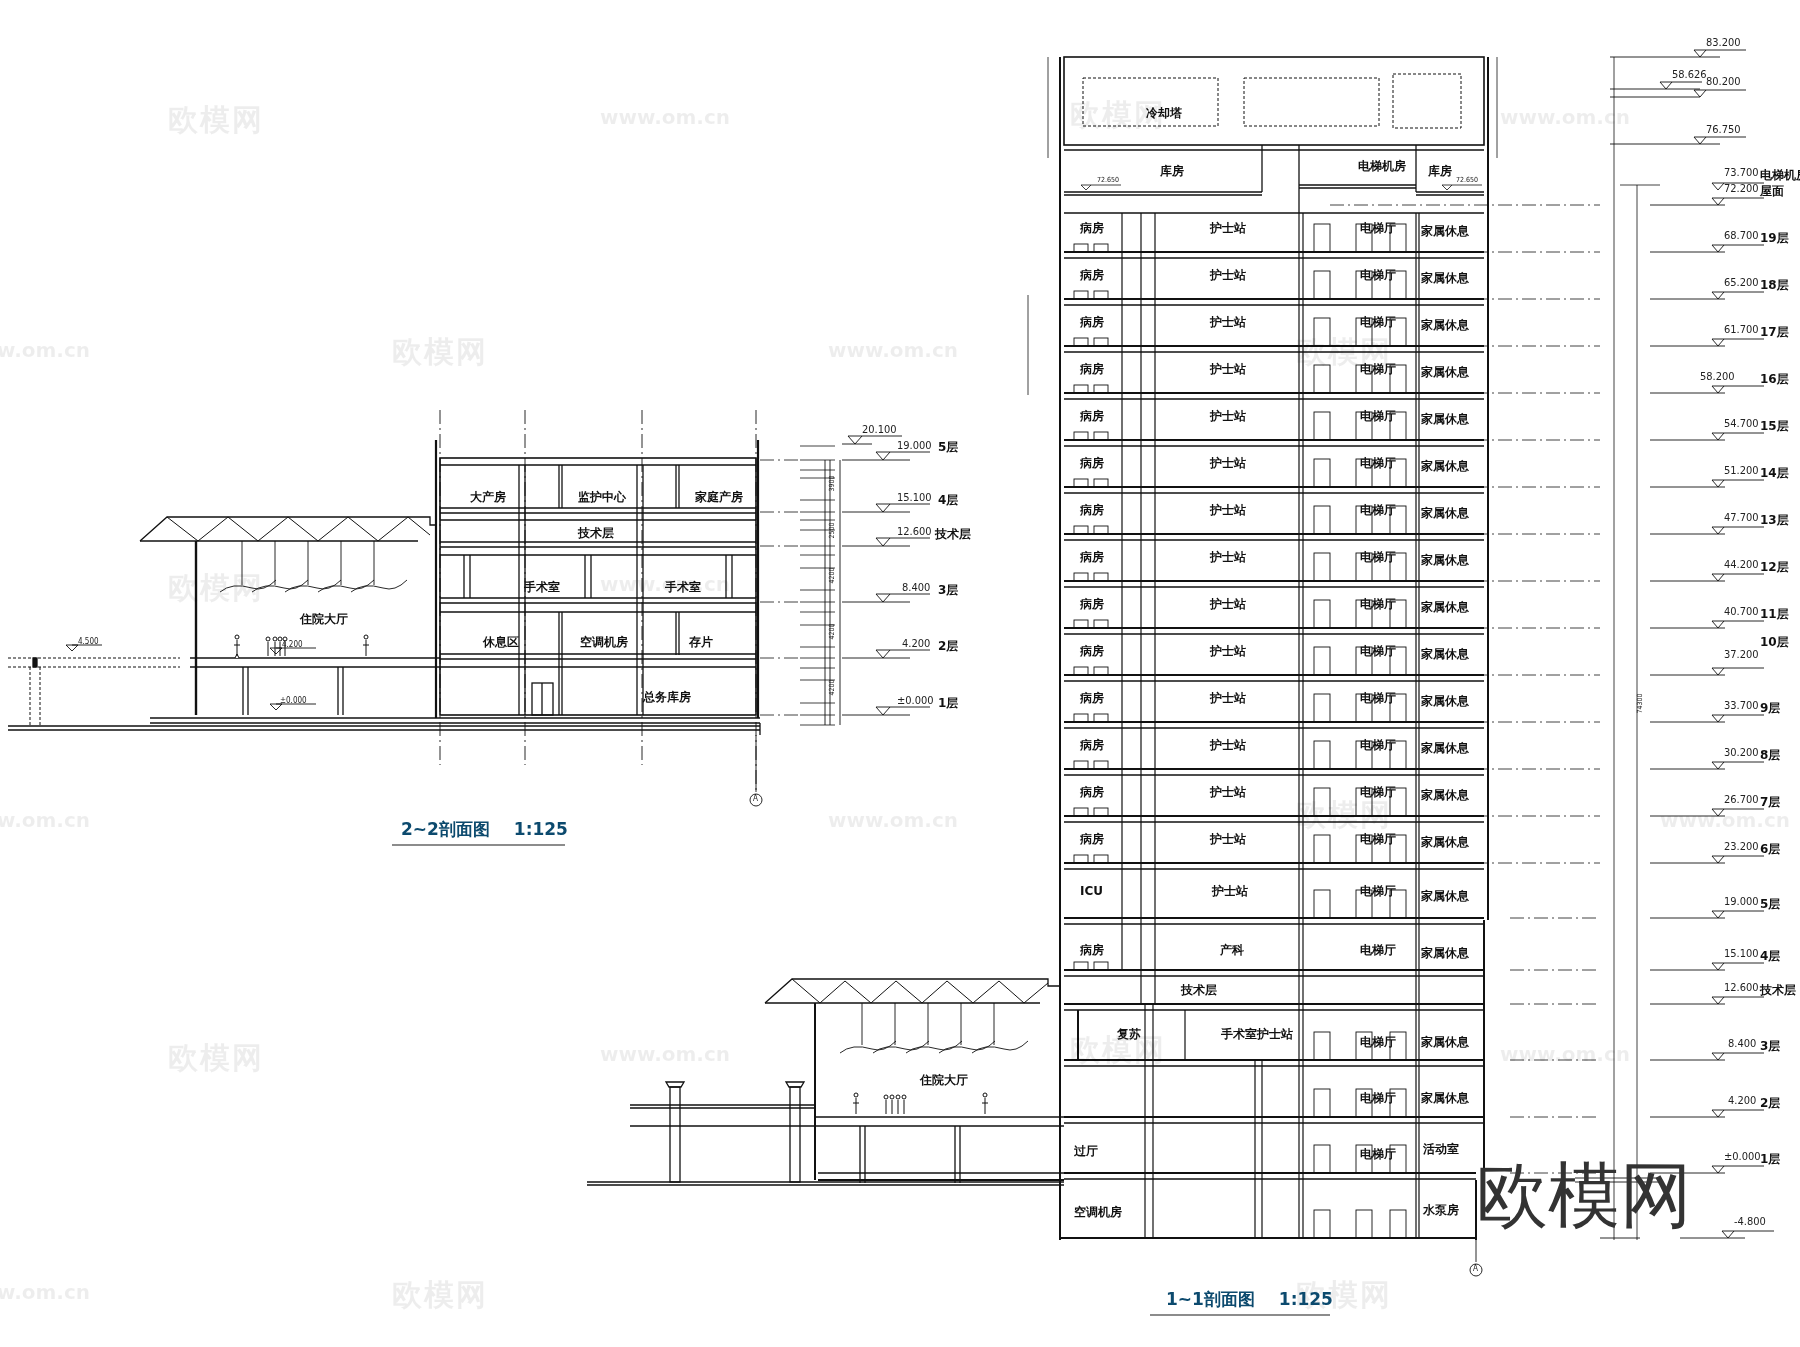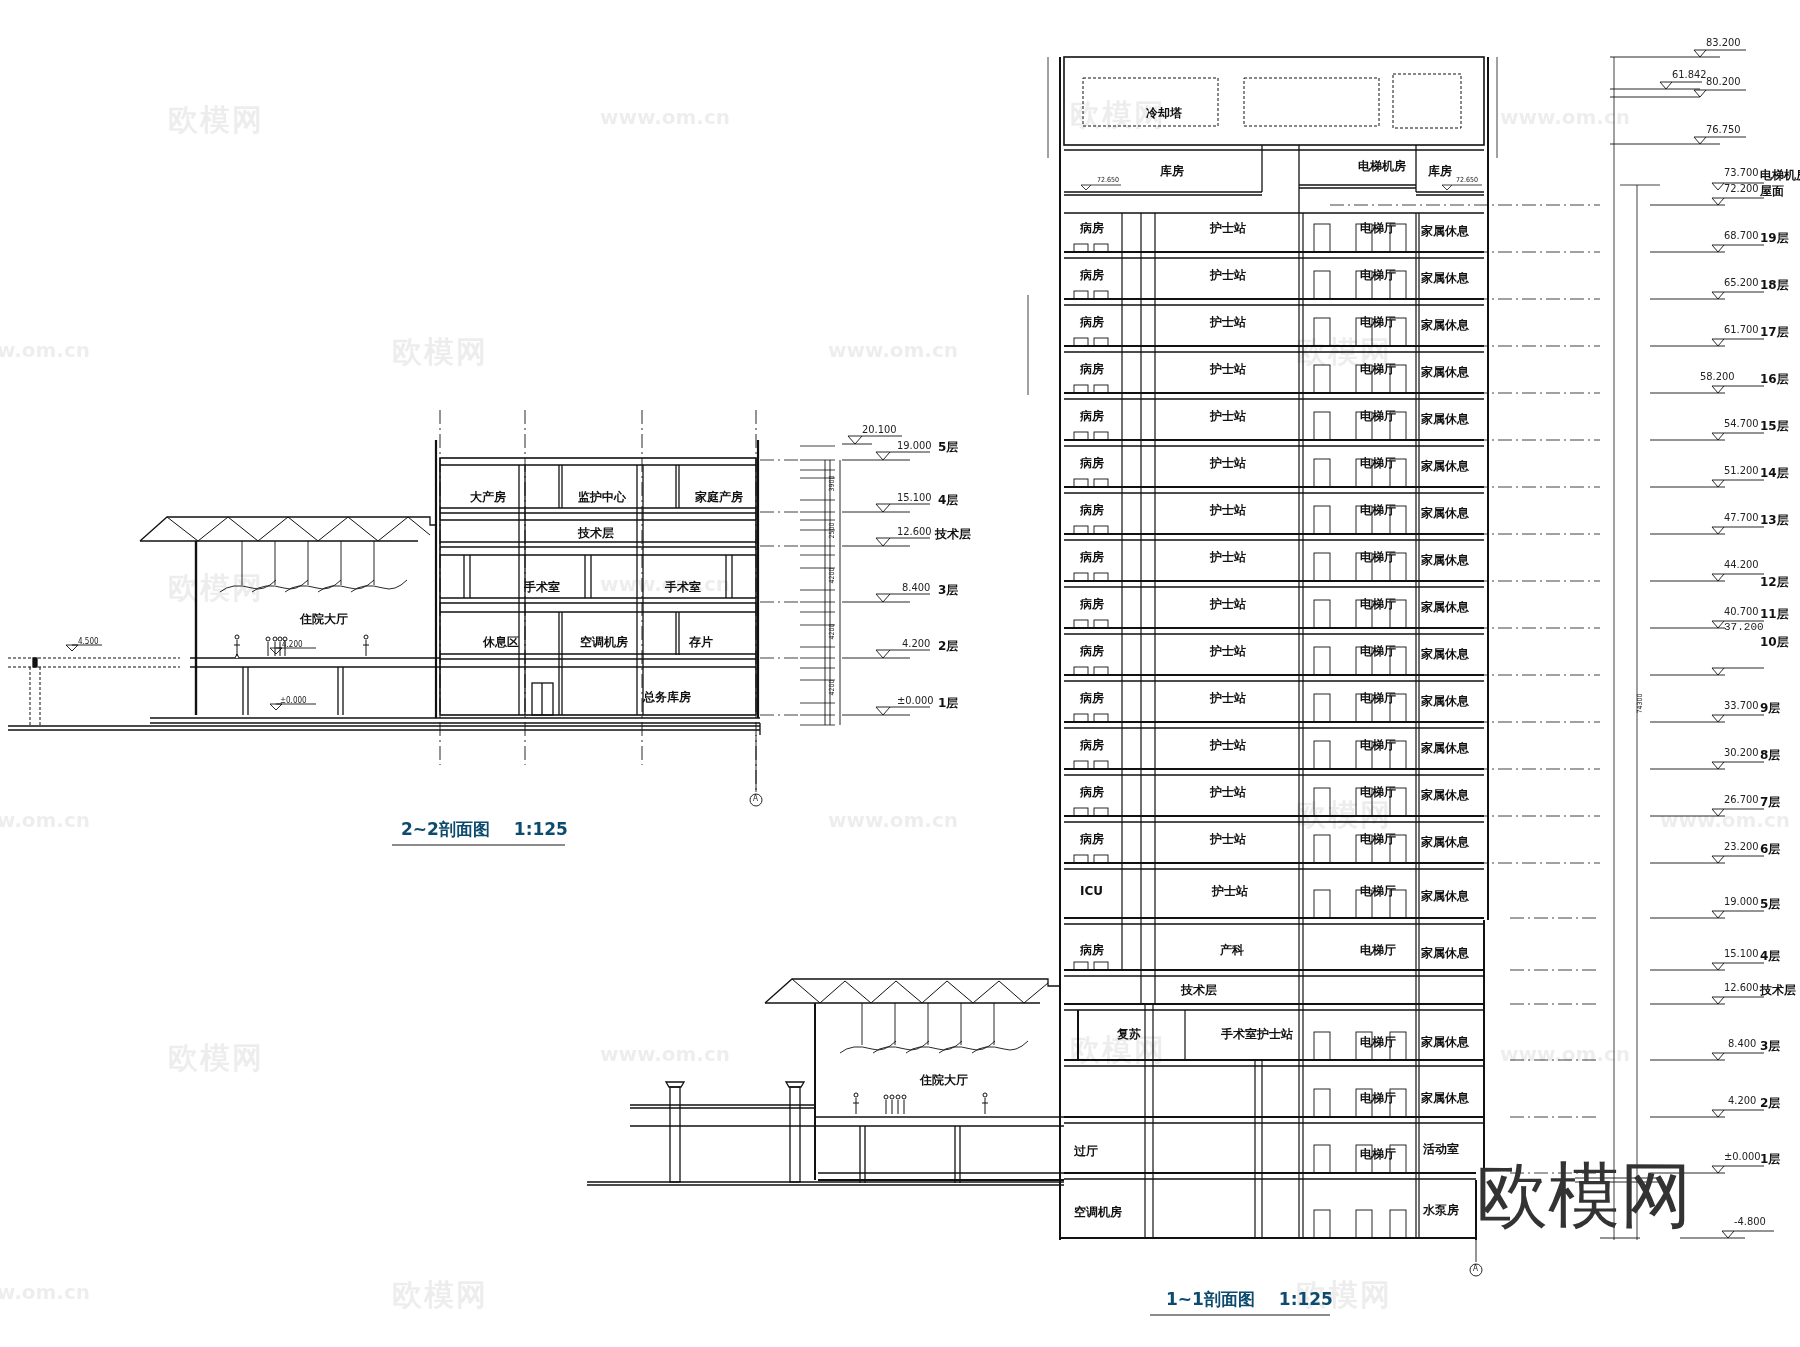--- a/index.html
+++ b/index.html
@@ -673,21 +673,21 @@
   <div class="lbl" style="left:1423px;top:1143px;">活动室</div>
 
   <div class="lbl" style="left:1074px;top:1206px;">空调机房</div>
   <div class="lbl" style="left:1423px;top:1204px;">水泵房</div>
 
   <div class="lbl" style="left:920px;top:1074px;">住院大厅</div>
 
   <div id="elev-1-1">
       <div class="elev" style="left: 1706px; top: 37px;">83.200</div>
       <div class="flr" style="left: 1760px; top: 39px;"></div>
-      <div class="elev" style="left: 1672px; top: 69px;">61.842</div>
+      <div class="elev" style="left: 1672px; top: 69px;">58.626</div>
       <div class="flr" style="left: 1760px; top: 71px;"></div>
       <div class="elev" style="left: 1706px; top: 76px;">80.200</div>
       <div class="flr" style="left: 1760px; top: 78px;"></div>
       <div class="elev" style="left: 1706px; top: 124px;">76.750</div>
       <div class="flr" style="left: 1760px; top: 126px;"></div>
       <div class="elev" style="left: 1724px; top: 167px;">73.700</div>
       <div class="flr" style="left: 1760px; top: 169px;">电梯机房</div>
       <div class="elev" style="left: 1724px; top: 183px;">72.200</div>
       <div class="flr" style="left: 1760px; top: 185px;">屋面</div>
       <div class="elev" style="left: 1724px; top: 230px;">68.700</div>
@@ -698,24 +698,24 @@
       <div class="flr" style="left: 1760px; top: 326px;">17层</div>
       <div class="elev" style="left: 1660px; top: 371px; margin-left: 40px;">58.200</div>
       <div class="flr" style="left: 1760px; top: 373px;">16层</div>
       <div class="elev" style="left: 1724px; top: 418px;">54.700</div>
       <div class="flr" style="left: 1760px; top: 420px;">15层</div>
       <div class="elev" style="left: 1724px; top: 465px;">51.200</div>
       <div class="flr" style="left: 1760px; top: 467px;">14层</div>
       <div class="elev" style="left: 1724px; top: 512px;">47.700</div>
       <div class="flr" style="left: 1760px; top: 514px;">13层</div>
       <div class="elev" style="left: 1724px; top: 559px;">44.200</div>
-      <div class="flr" style="left: 1760px; top: 561px; margin-top: 15px;">12层</div>
+      <div class="flr" style="left: 1760px; top: 561px;">12层</div>
       <div class="elev" style="left: 1724px; top: 606px;">40.700</div>
       <div class="flr" style="left: 1760px; top: 608px;">11层</div>
-      <div class="elev" style="left: 1724px; top: 622px; font-family: Liberation Mono, monospace;">37.200</div>
+      <div class="elev" style="left: 1724px; top: 649px;">37.200</div>
       <div class="flr" style="left: 1760px; top: 636px;">10层</div>
       <div class="elev" style="left: 1724px; top: 700px;">33.700</div>
       <div class="flr" style="left: 1760px; top: 702px;">9层</div>
       <div class="elev" style="left: 1724px; top: 747px;">30.200</div>
       <div class="flr" style="left: 1760px; top: 749px;">8层</div>
       <div class="elev" style="left: 1724px; top: 794px;">26.700</div>
       <div class="flr" style="left: 1760px; top: 796px;">7层</div>
       <div class="elev" style="left: 1724px; top: 841px;">23.200</div>
       <div class="flr" style="left: 1760px; top: 843px;">6层</div>
       <div class="elev" style="left: 1724px; top: 896px;">19.000</div>

